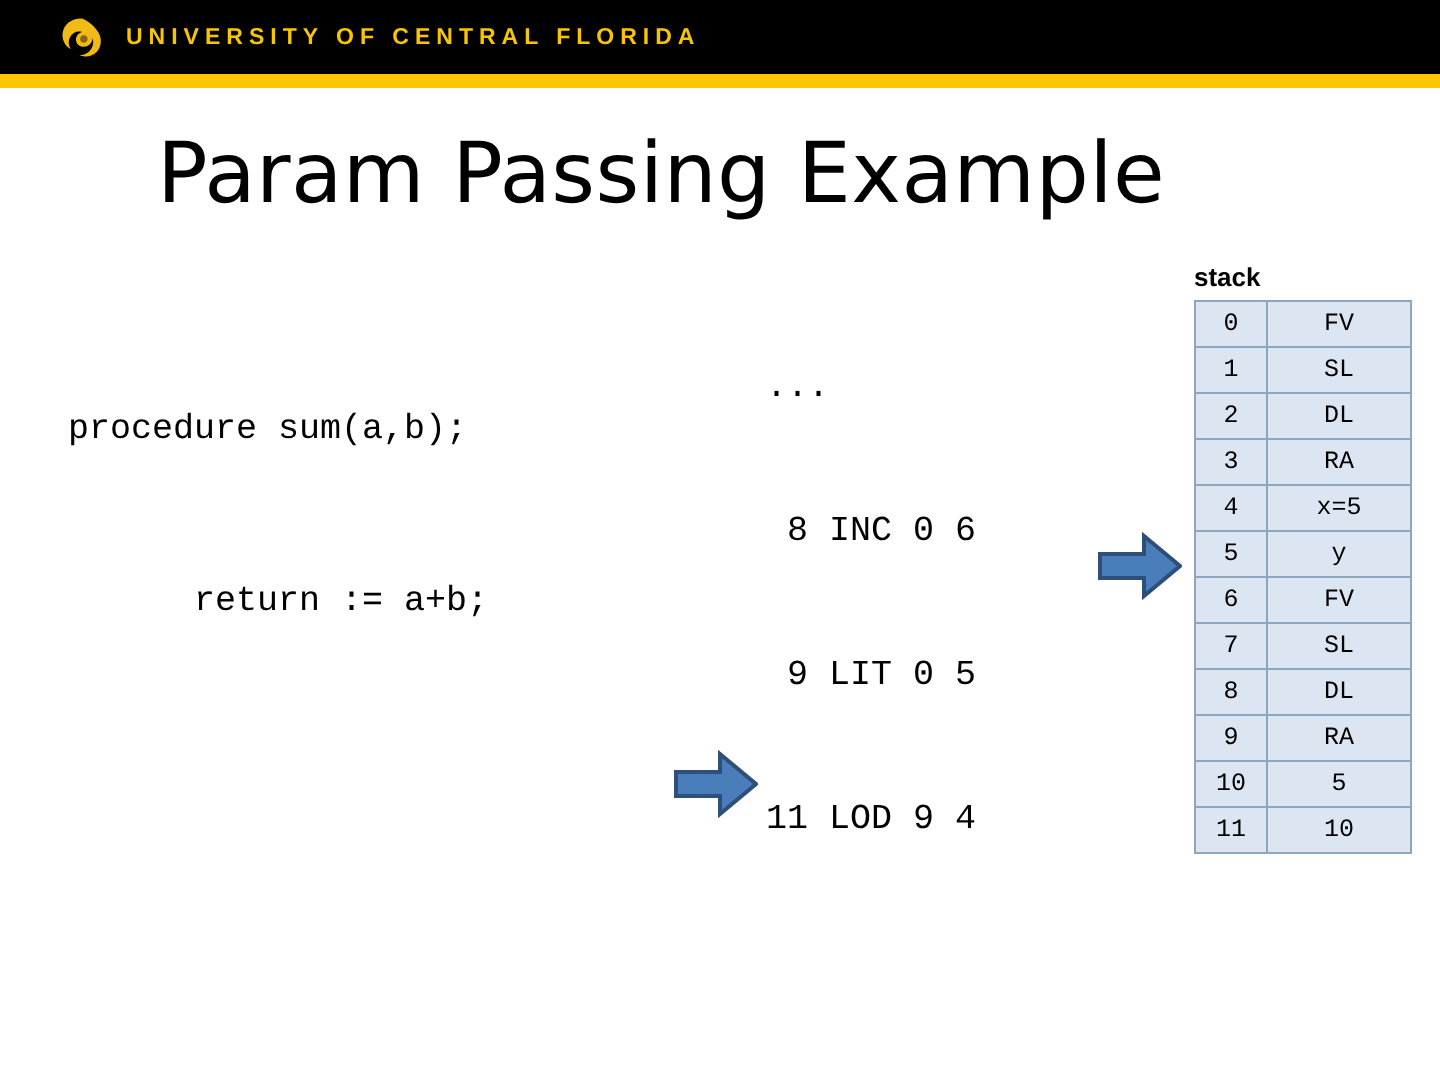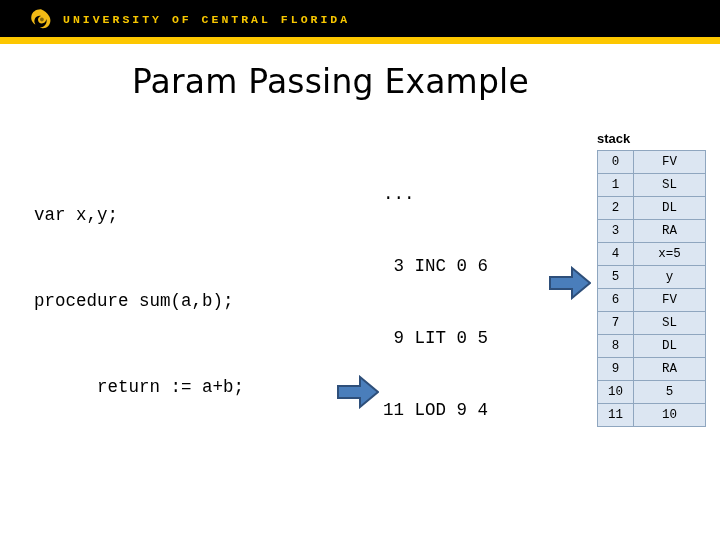--- a/index.html
+++ b/index.html
@@ -42,36 +42,36 @@
     height: 24px;
   }
   #pegasus-logo {
     width: 24px;
     height: 22px;
     display: block;
   }
   #brand-wordmark {
     margin-left: 11px;
     color: #f7c600;
-    font-family: Liberation Mono, monospace;
+    font-family: Liberation Sans, sans-serif;
     font-size: 11.5px;
     font-weight: bold;
     letter-spacing: 3.0px;
     white-space: nowrap;
   }
 
   
   #slide-title {
     position: absolute;
     left: 0;
     top: 62px;
     width: 661px;
     text-align: center;
     font-family: "DejaVu Sans", sans-serif;
-    font-size: 33px;
+    font-size: 42px;
     font-weight: normal;
     color: #000000;
     letter-spacing: 0.2px;
   }
 
   
   #source-code-block {
     position: absolute;
     left: 34px;
     top: 143px;
@@ -176,34 +176,33 @@
       <path d="M13.9 9.6 C12.8 9.6 12.0 10.4 12.0 11.5 C12.0 12.6 12.8 13.4 13.9 13.4
                C15.0 13.4 15.8 12.6 15.8 11.5 C15.8 10.4 15.0 9.6 13.9 9.6 Z" fill="#000000" opacity="0.45"></path>
     </svg>
   </span>
   <span id="brand-wordmark">UNIVERSITY OF CENTRAL FLORIDA</span>
 </div>
 
 <div id="slide-title">Param Passing Example</div>
 
 <div id="source-code-block">
-  <div class="code-line">var x,y;</div>
   <div class="code-line">procedure sum(a,b);</div>
   <div class="code-line">      return := a+b;</div>
   
   
   
   
   
   
 </div>
 
 <div id="assembly-listing">
   <div class="asm-line asm-ellipsis">...</div>
-  <div class="asm-line"> 3 INC 0 6</div>
+  <div class="asm-line"> 8 INC 0 6</div>
   <div class="asm-line"> 9 LIT 0 5</div>
   <div class="asm-line">11 LOD 9 4</div>
   
   
   
   
   
   
   
   

